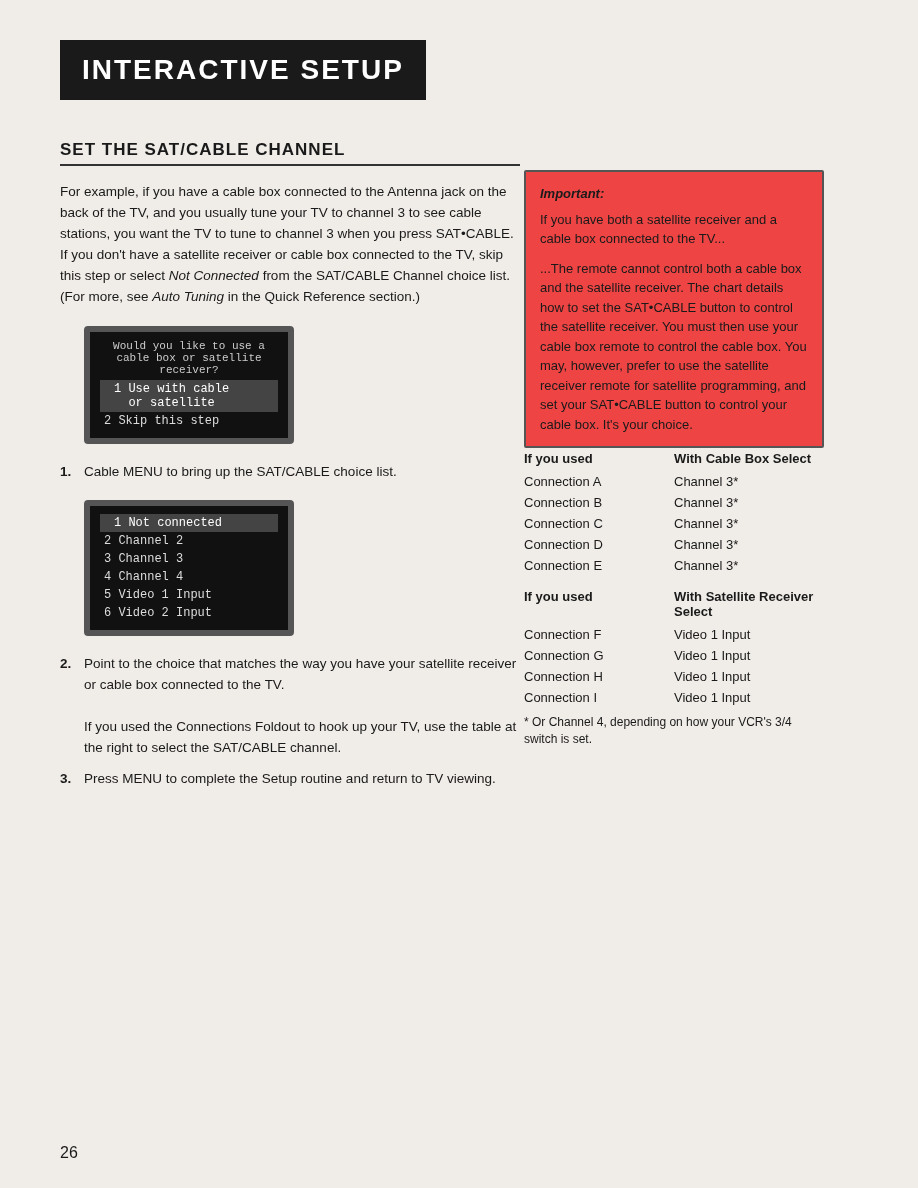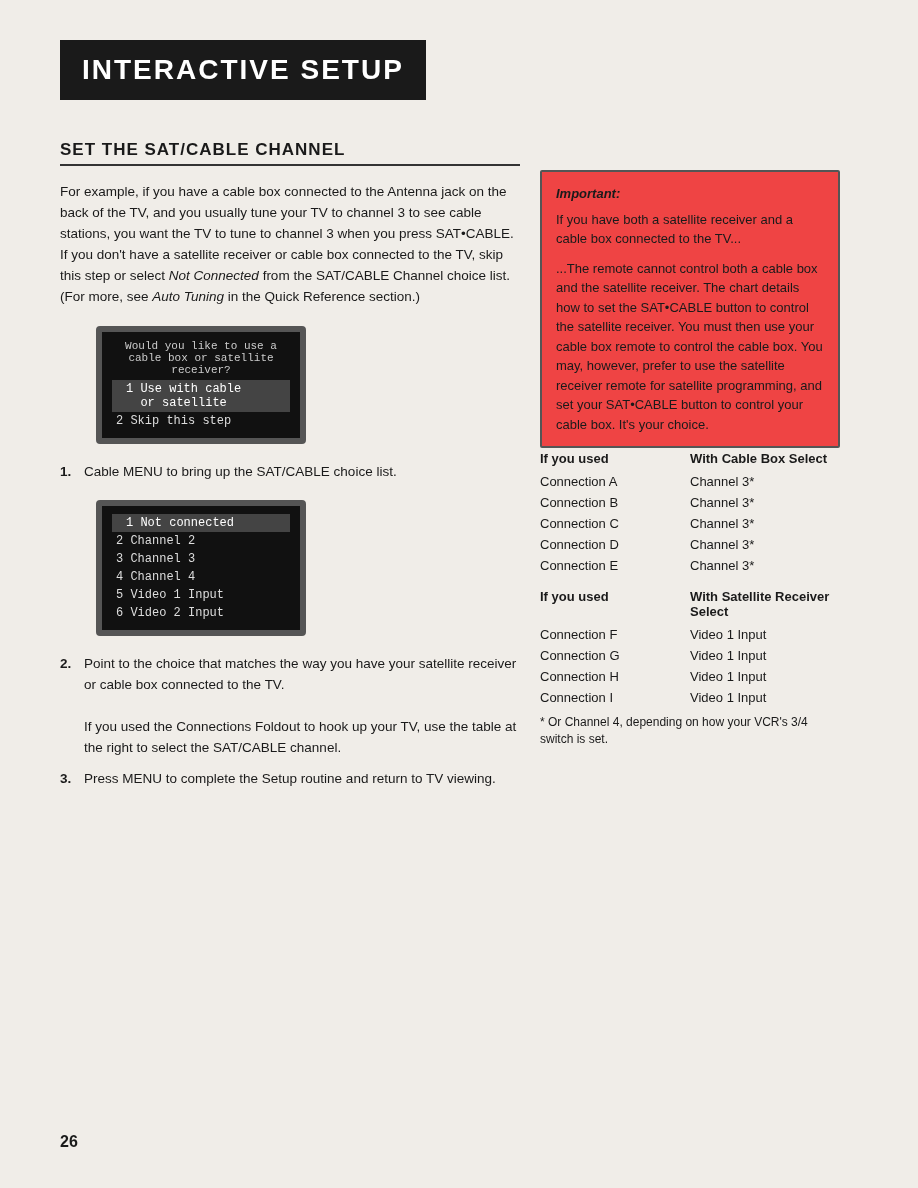--- a/index.html
+++ b/index.html
@@ -34,21 +34,21 @@
       font-weight: 900;
       font-family: Arial, Helvetica, sans-serif;
       letter-spacing: 2px;
       text-transform: uppercase;
     }
 
     
     .main-content {
       display: flex;
       padding: 20px 60px 40px 60px;
-      gap: 20px;
+      gap: 4px;
     }
 
     .left-column {
       flex: 1;
       max-width: 460px;
     }
 
     .right-column {
       width: 300px;
       flex-shrink: 0;
@@ -76,21 +76,21 @@
 
     .body-text em {
       font-style: italic;
     }
 
     
     .tv-screen {
       background: #111;
       border: 6px solid #555;
       border-radius: 4px;
-      margin: 18px 0 18px 36px;
+      margin: 18px 0 18px 24px;
       padding: 8px 10px;
       width: 210px;
       font-family: 'Courier New', monospace;
       font-size: 12px;
       color: #ddd;
     }
 
     .tv-screen .screen-title {
       color: #ccc;
       font-size: 11px;
@@ -195,24 +195,24 @@
 
     .channel-table .footnote {
       font-size: 12px;
       margin-top: 6px;
       line-height: 1.4;
     }
 
     
     .page-number {
       position: absolute;
-      bottom: 37px;
+      bottom: 26px;
       left: 60px;
       font-size: 16px;
-      font-weight: bold;
+      font-weight: normal;
     }
   </style>
 </head>
 <body>
 
 <div class="page-container">
 
   
   <div class="header-banner">
     <h1>INTERACTIVE SETUP</h1>

